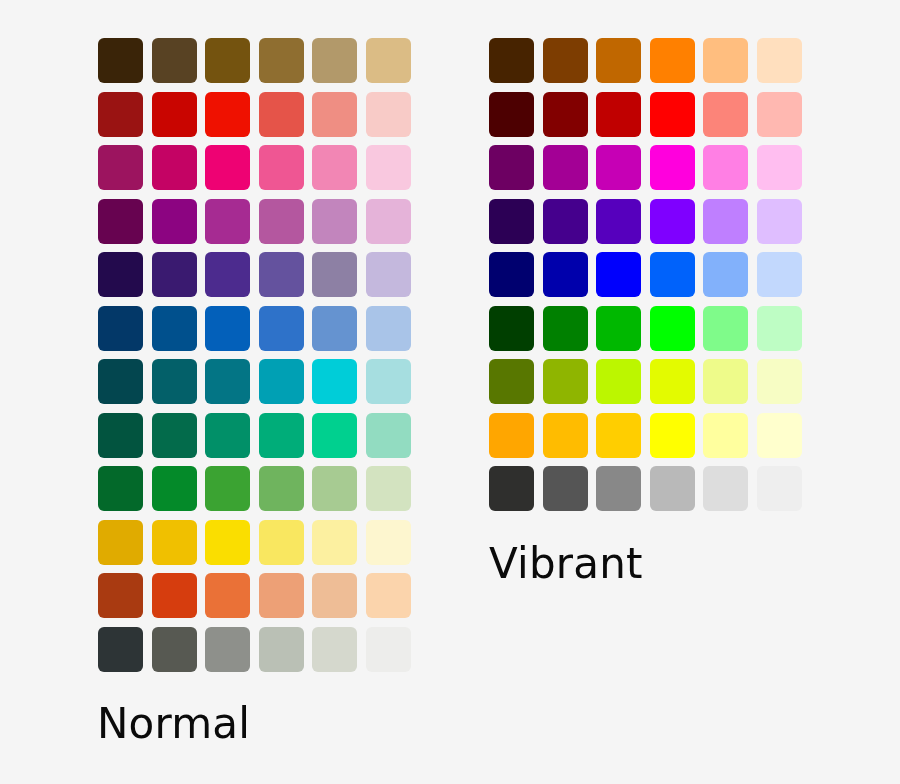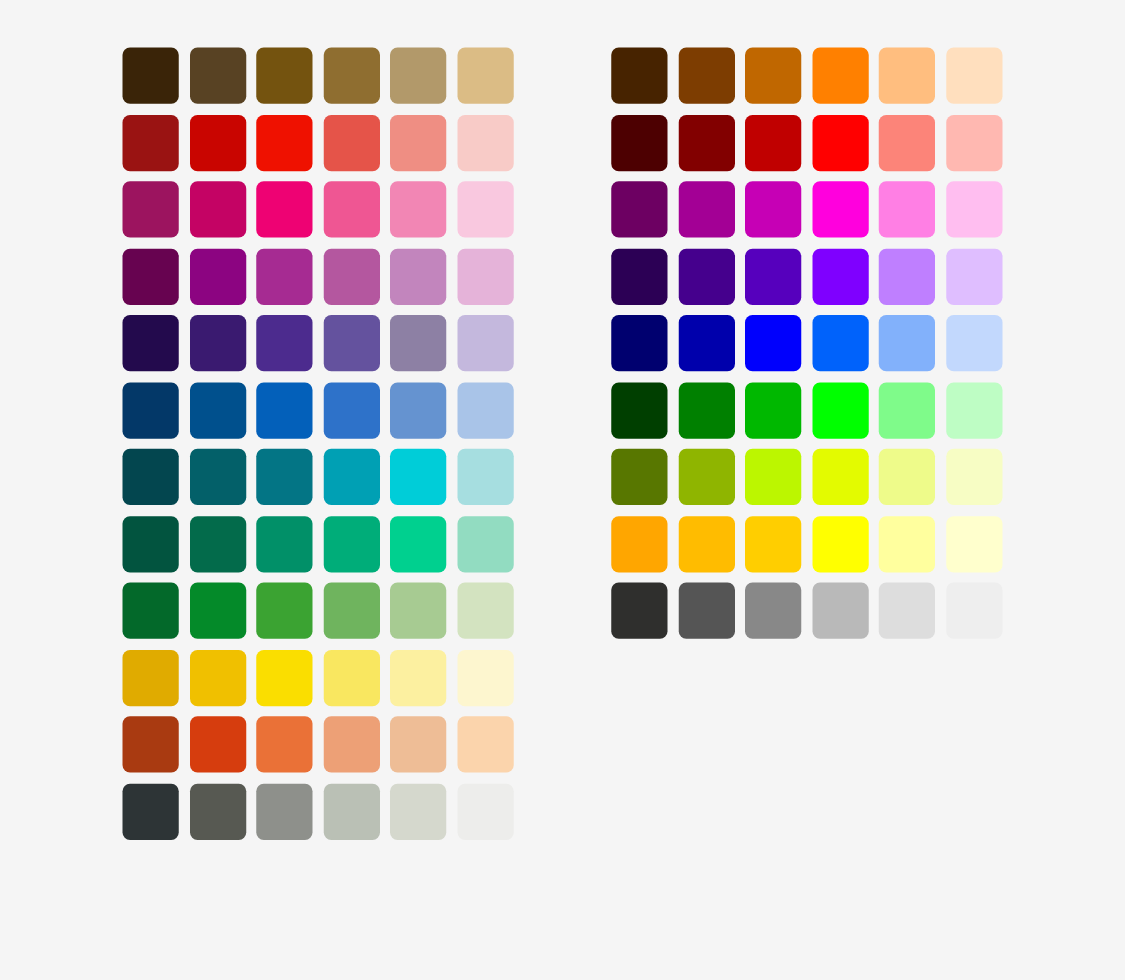--- a/index.html
+++ b/index.html
@@ -242,15 +242,17 @@
           <div class="swatch" title="#2f2f2d" style="background: rgb(47, 47, 45); width: 45px; height: 45px; border-radius: 6px;"></div>
           <div class="swatch" title="#555555" style="background: rgb(85, 85, 85); width: 45px; height: 45px; border-radius: 6px;"></div>
           <div class="swatch" title="#888888" style="background: rgb(136, 136, 136); width: 45px; height: 45px; border-radius: 6px;"></div>
           <div class="swatch" title="#b9b9b9" style="background: rgb(185, 185, 185); width: 45px; height: 45px; border-radius: 6px;"></div>
           <div class="swatch" title="#dddddd" style="background: rgb(221, 221, 221); width: 45px; height: 45px; border-radius: 6px;"></div>
           <div class="swatch" title="#eeeeee" style="background: rgb(238, 238, 238); width: 45px; height: 45px; border-radius: 6px;"></div>
         </div>
       </div>
   </div>
 
-
+  <div class="palette-label" id="label-normal">Normal</div>
+
+  <div class="palette-label" id="label-vibrant">Vibrant</div>
 
 </div>
 
 </body></html>

